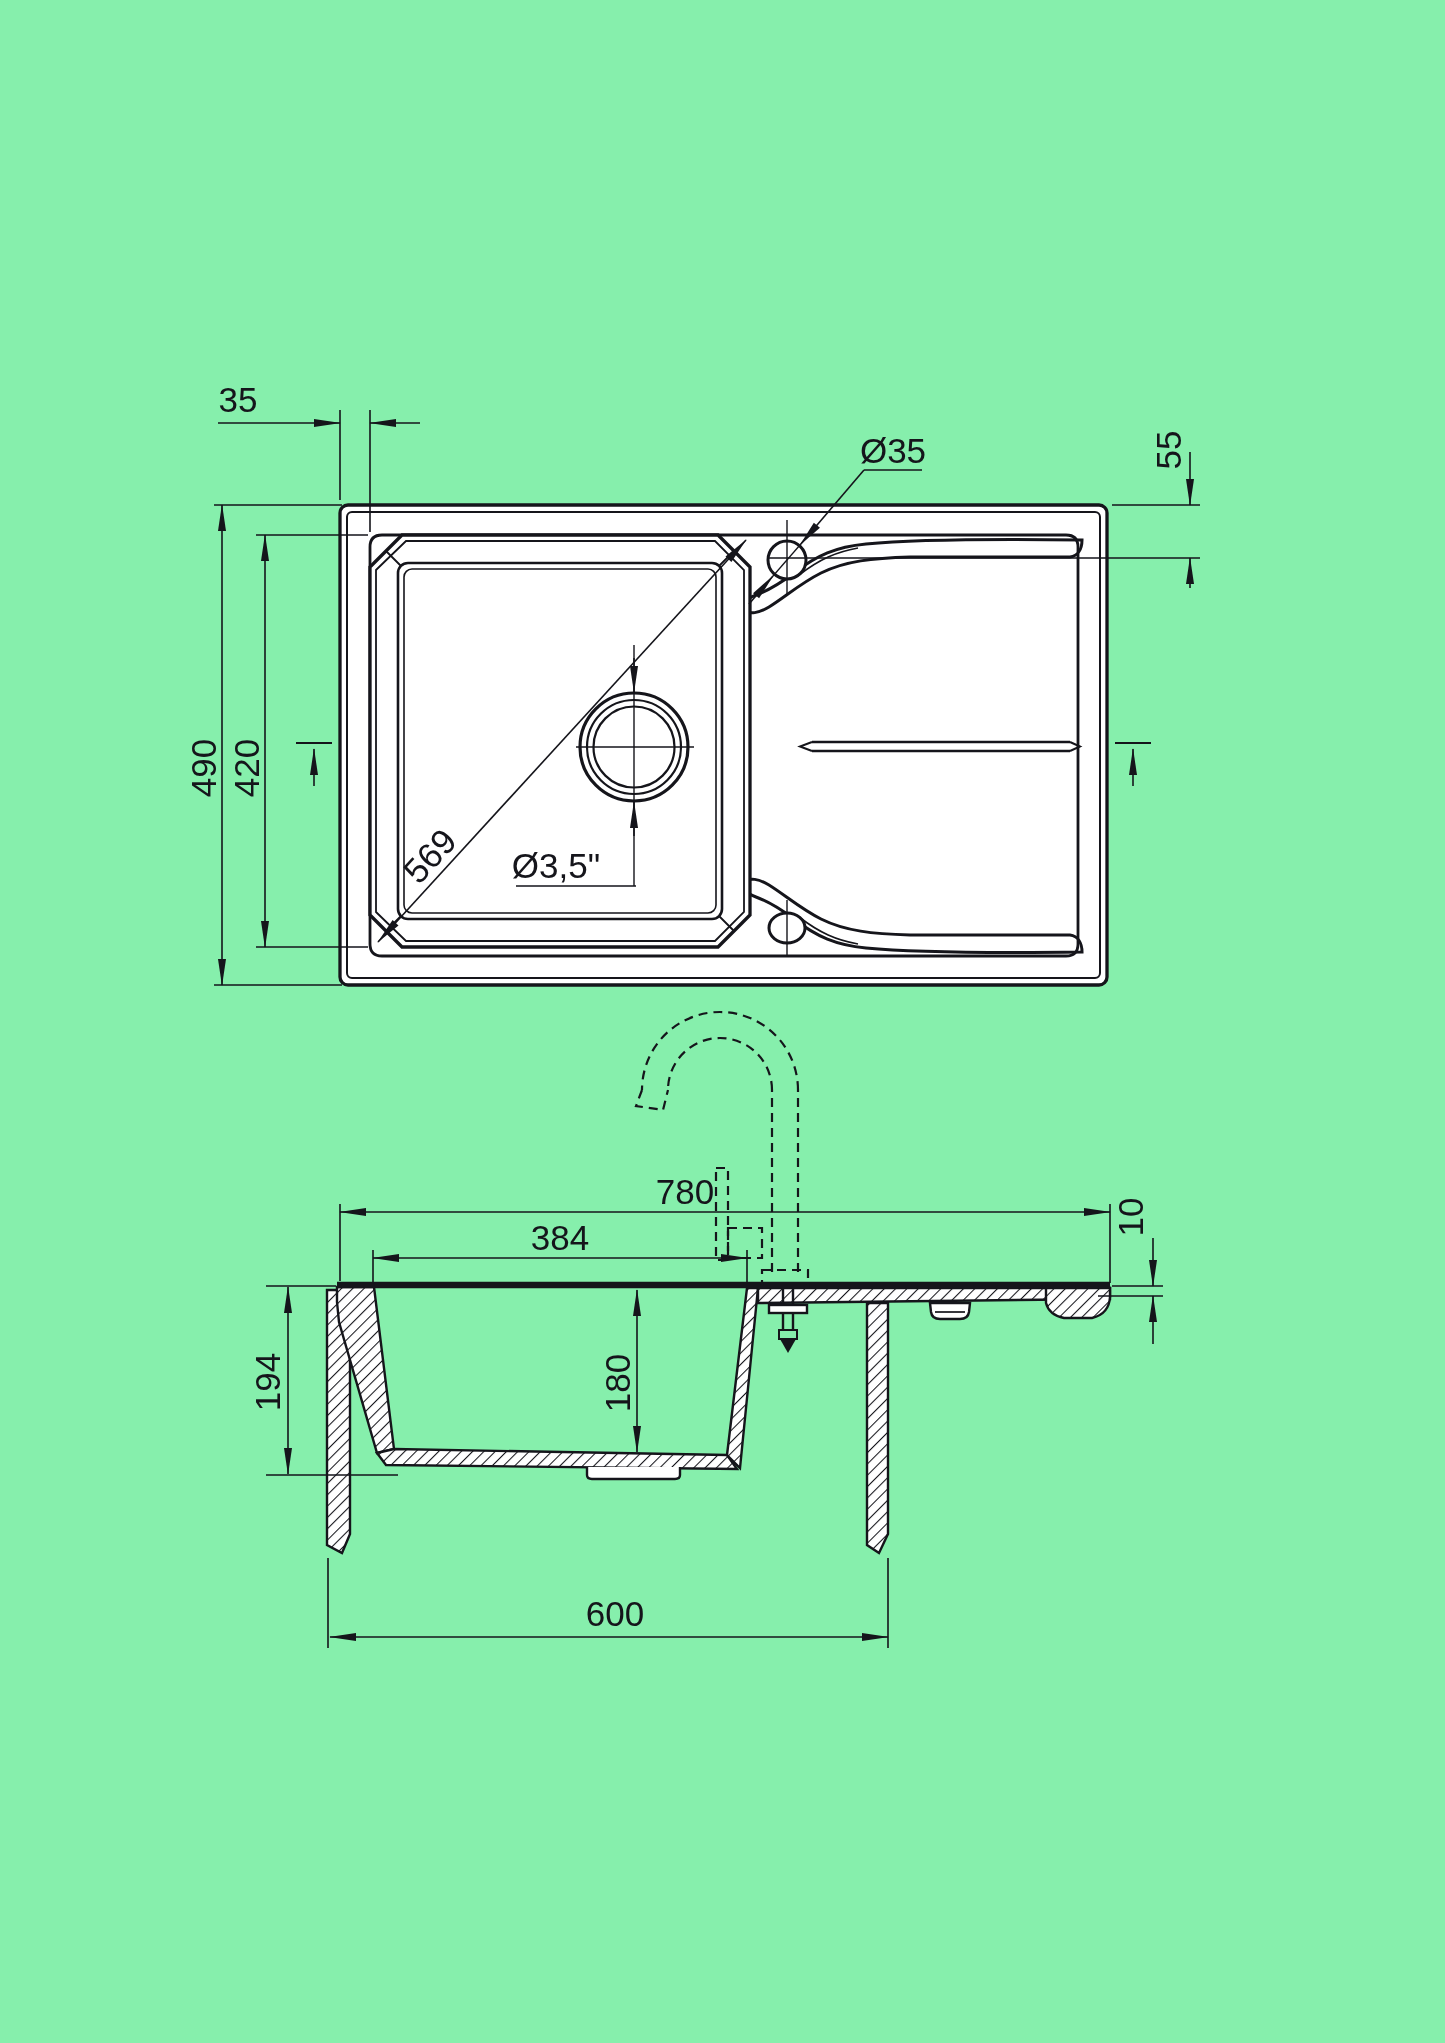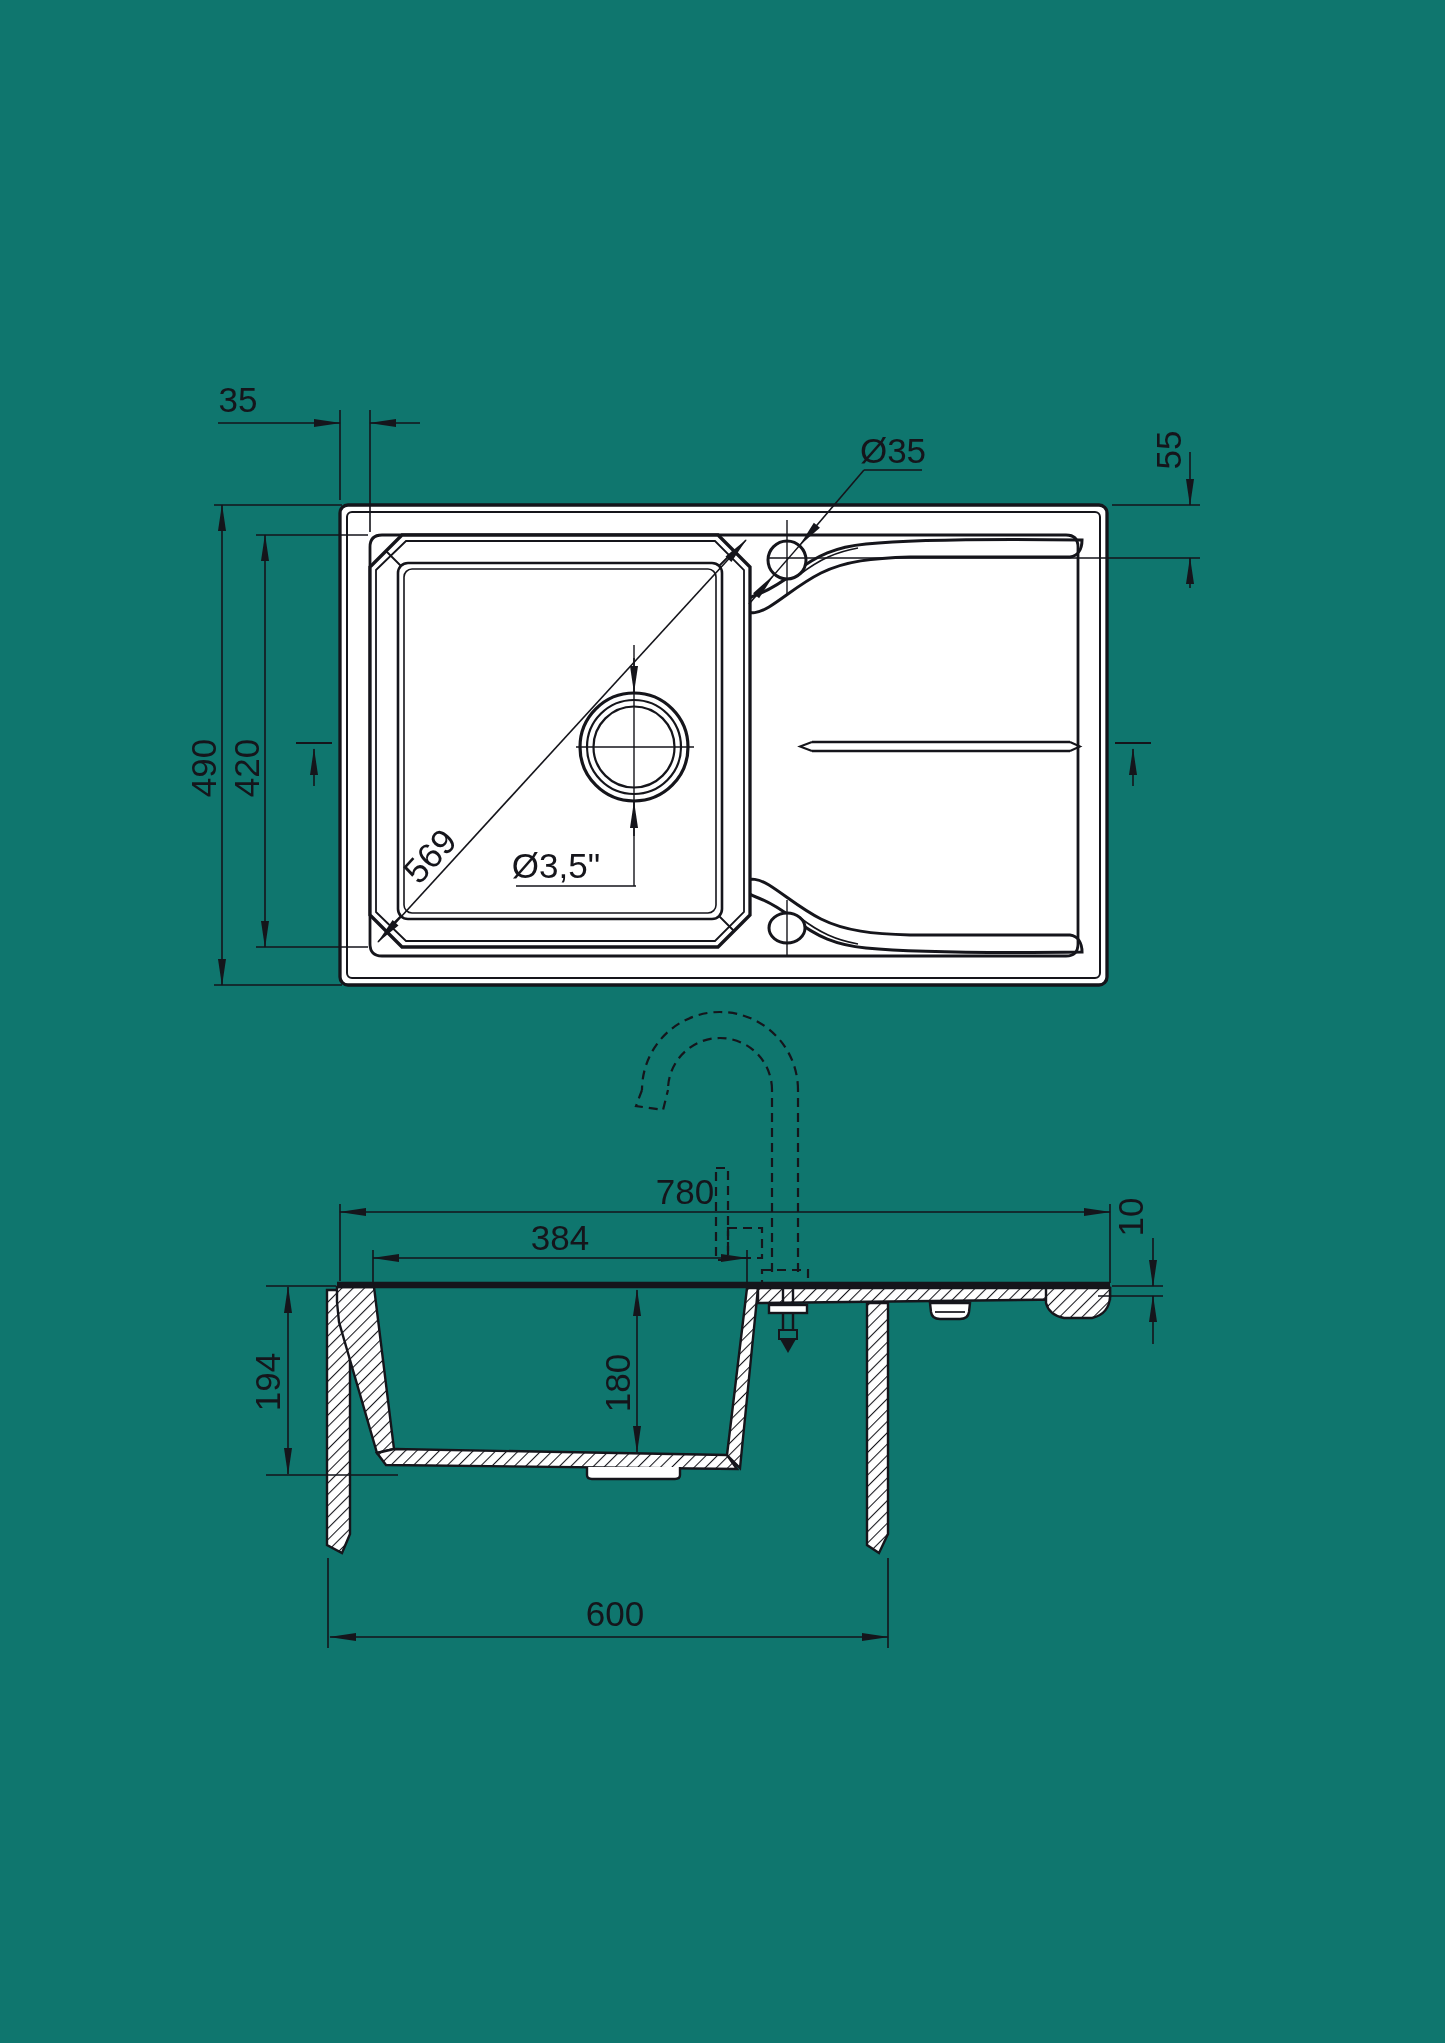--- a/index.html
+++ b/index.html
@@ -1,16 +1,16 @@
 <!DOCTYPE html>
 <html><head>
 <meta charset="utf-8">
 <style>
   html,body{margin:0;padding:0;background:#ffffff;}
-  .stage{position:relative;width:1445px;height:2043px;background:#0f766e;overflow:hidden;}
+  .stage{position:relative;width:1445px;height:2043px;background:#86efac;overflow:hidden;}
   svg{display:block;}
   text.dim{
     font-family:"Liberation Sans", sans-serif;
     font-size:35px;
     fill:#15151b;
     text-anchor:middle;
     letter-spacing:0px;
   }
   .ln{stroke:#15151b;fill:none;}
   .thin{stroke-width:1.6;}

